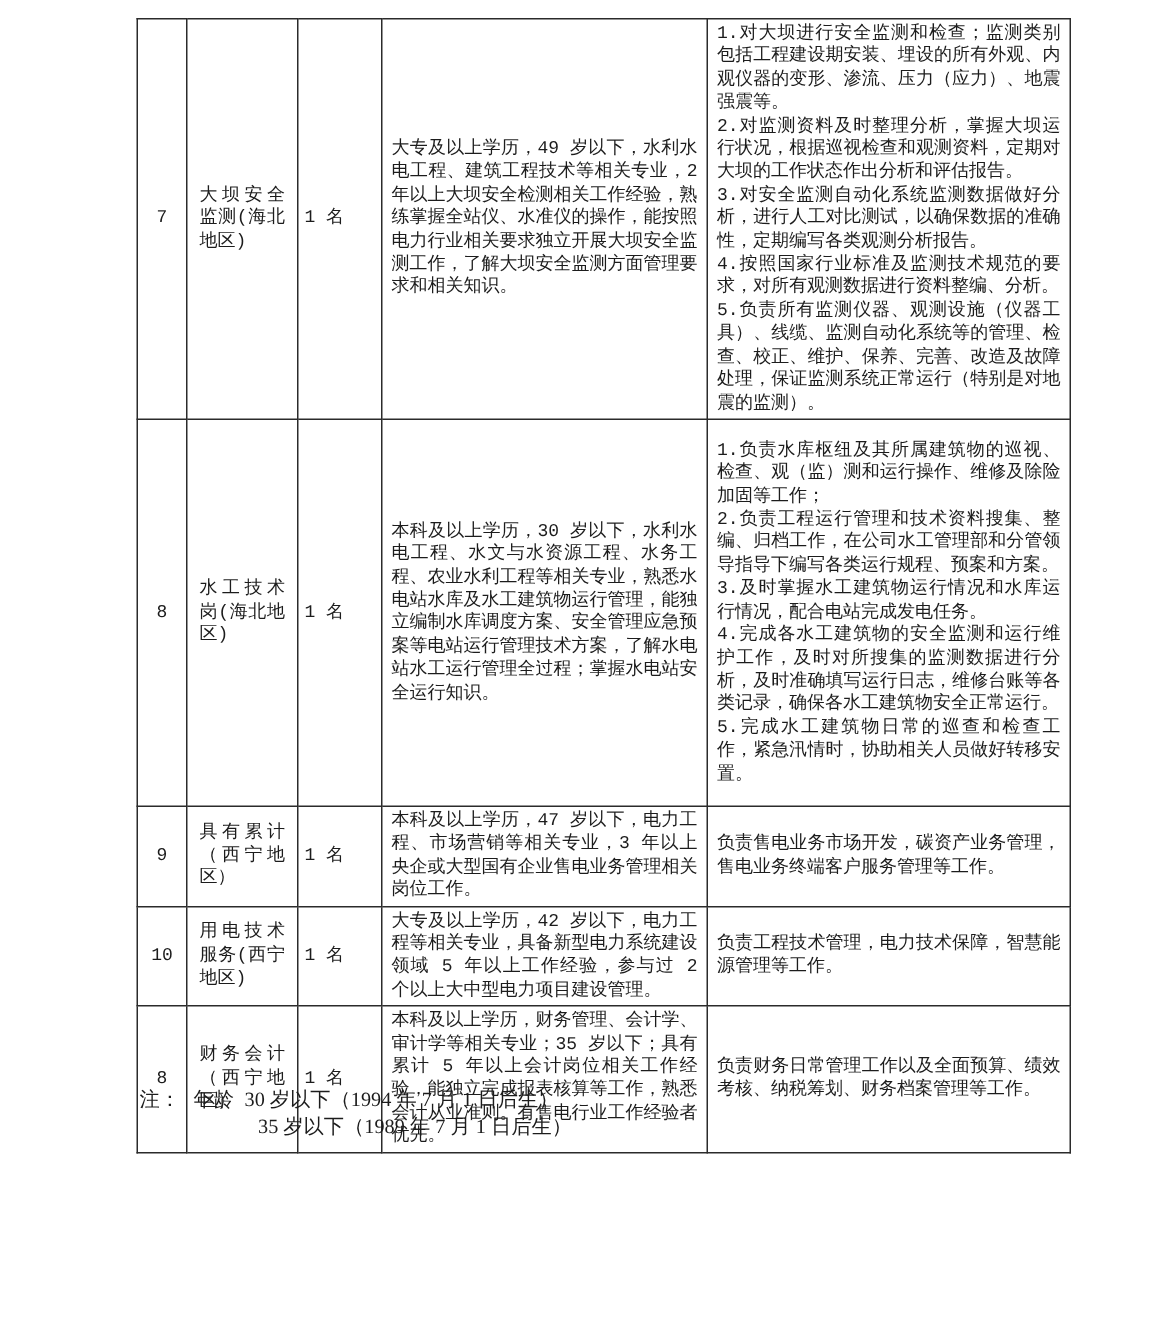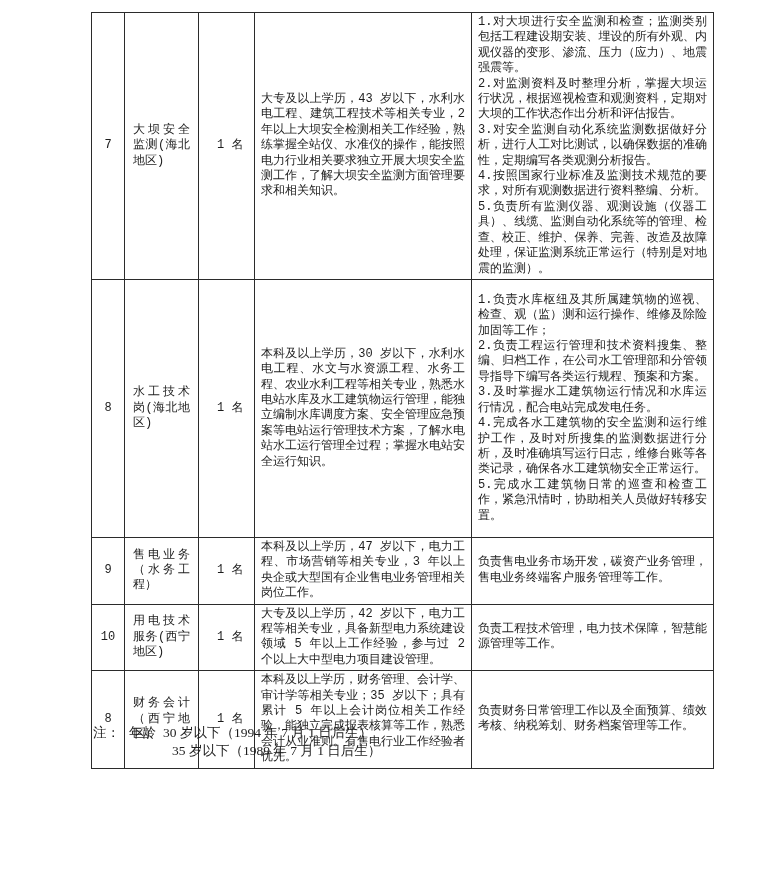--- a/index.html
+++ b/index.html
@@ -34,21 +34,21 @@
   col.c3 { width: 56px; }
   col.c4 { width: 217px; }
   col.c5 { width: 242px; }
   tbody tr:nth-child(1) { height: 260px; }
   tbody tr:nth-child(2) { height: 258px; }
   tbody tr:nth-child(3) { height: 61px; }
   tbody tr:nth-child(4) { height: 62px; }
   tbody tr:nth-child(5) { height: 88px; }
   td.col-no { text-align: center; padding: 2px 2px; }
   td.col-pos { padding: 2px 8px; text-align: justify; }
-  td.col-count { padding: 2px 4px 2px 18px; text-align: left; margin-left: 16px; }
+  td.col-count { padding: 2px 4px 2px 4px; text-align: left; margin-left: 16px; }
   td.col-req { padding: 2px 6px; text-align: justify; }
   td.col-duty { padding: 2px 6px; text-align: justify; white-space: pre-line; }
   .note {
     position: absolute;
     left: 93px;
     top: 724px;
     font-size: 13.5px;
     line-height: 17.5px;
     color: #1c1c1c;
     white-space: nowrap;
@@ -68,21 +68,21 @@
         <col class="c2">
         <col class="c3">
         <col class="c4">
         <col class="c5">
     </colgroup>
     <tbody id="table-body">
     <tr>
       <td class="col-no">7</td>
       <td class="col-pos">大坝安全监测(海北地区)</td>
       <td class="col-count">1 名</td>
-      <td class="col-req">大专及以上学历，43 岁以下，水利水电工程、建筑工程技术等相关专业，2 年以上大坝安全检测相关工作经验，熟练掌握全站仪、水准仪的操作，能按照电力行业相关要求独立开展大坝安全监测工作，了解大坝安全监测方面管理要求和相关知识。</td>
+      <td class="col-req">大专及以上学历，49 岁以下，水利水电工程、建筑工程技术等相关专业，2 年以上大坝安全检测相关工作经验，熟练掌握全站仪、水准仪的操作，能按照电力行业相关要求独立开展大坝安全监测工作，了解大坝安全监测方面管理要求和相关知识。</td>
       <td class="col-duty">1.对大坝进行安全监测和检查；监测类别包括工程建设期安装、埋设的所有外观、内观仪器的变形、渗流、压力（应力）、地震强震等。
 2.对监测资料及时整理分析，掌握大坝运行状况，根据巡视检查和观测资料，定期对大坝的工作状态作出分析和评估报告。
 3.对安全监测自动化系统监测数据做好分析，进行人工对比测试，以确保数据的准确性，定期编写各类观测分析报告。
 4.按照国家行业标准及监测技术规范的要求，对所有观测数据进行资料整编、分析。
 5.负责所有监测仪器、观测设施（仪器工具）、线缆、监测自动化系统等的管理、检查、校正、维护、保养、完善、改造及故障处理，保证监测系统正常运行（特别是对地震的监测）。</td>
     </tr>
 
     <tr>
       <td class="col-no">8</td>
       <td class="col-pos">水工技术岗(海北地区)</td>
@@ -90,21 +90,21 @@
       <td class="col-req">本科及以上学历，30 岁以下，水利水电工程、水文与水资源工程、水务工程、农业水利工程等相关专业，熟悉水电站水库及水工建筑物运行管理，能独立编制水库调度方案、安全管理应急预案等电站运行管理技术方案，了解水电站水工运行管理全过程；掌握水电站安全运行知识。</td>
       <td class="col-duty">1.负责水库枢纽及其所属建筑物的巡视、检查、观（监）测和运行操作、维修及除险加固等工作；
 2.负责工程运行管理和技术资料搜集、整编、归档工作，在公司水工管理部和分管领导指导下编写各类运行规程、预案和方案。
 3.及时掌握水工建筑物运行情况和水库运行情况，配合电站完成发电任务。
 4.完成各水工建筑物的安全监测和运行维护工作，及时对所搜集的监测数据进行分析，及时准确填写运行日志，维修台账等各类记录，确保各水工建筑物安全正常运行。
 5.完成水工建筑物日常的巡查和检查工作，紧急汛情时，协助相关人员做好转移安置。</td>
     </tr>
 
     <tr>
       <td class="col-no">9</td>
-      <td class="col-pos">售电业务（水务工程）</td>
+      <td class="col-pos">具有累计（西宁地区）</td>
       <td class="col-count">1 名</td>
       <td class="col-req">本科及以上学历，47 岁以下，电力工程、市场营销等相关专业，3 年以上央企或大型国有企业售电业务管理相关岗位工作。</td>
       <td class="col-duty">负责售电业务市场开发，碳资产业务管理，售电业务终端客户服务管理等工作。</td>
     </tr>
 
     <tr>
       <td class="col-no">10</td>
       <td class="col-pos">用电技术服务(西宁地区)</td>
       <td class="col-count">1 名</td>
       <td class="col-req">大专及以上学历，42 岁以下，电力工程等相关专业，具备新型电力系统建设领域 5 年以上工作经验，参与过 2 个以上大中型电力项目建设管理。</td>

